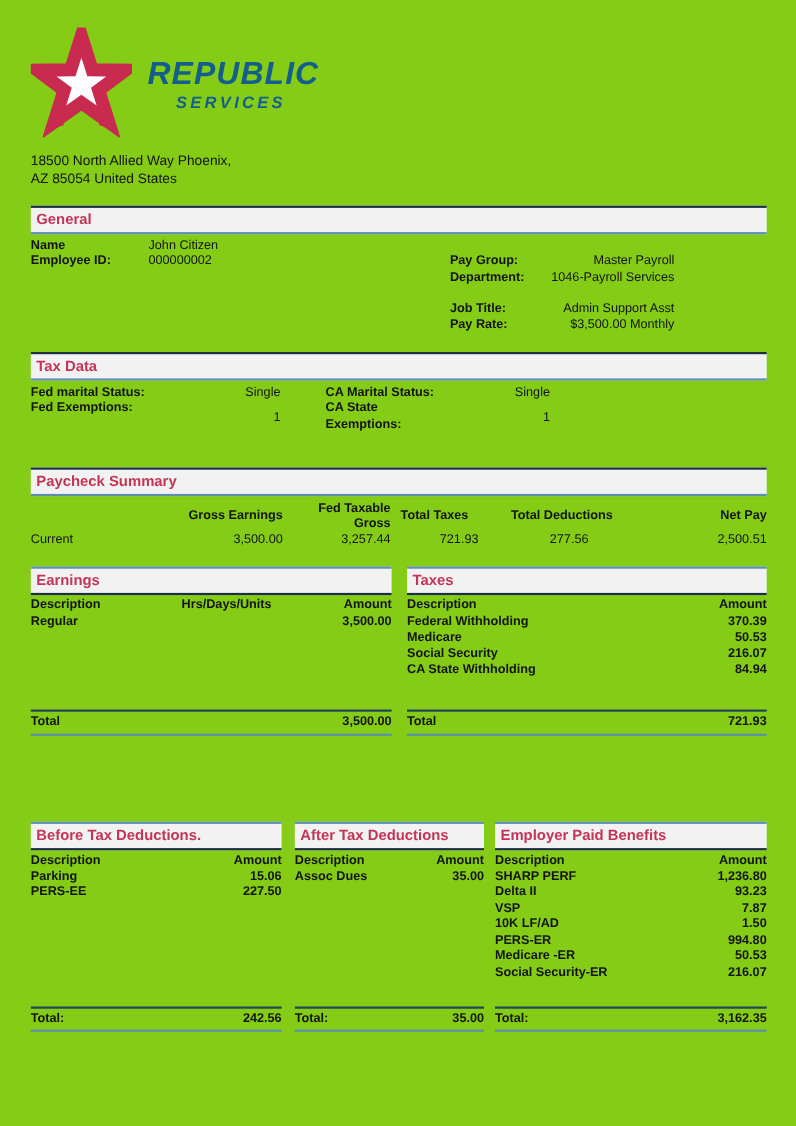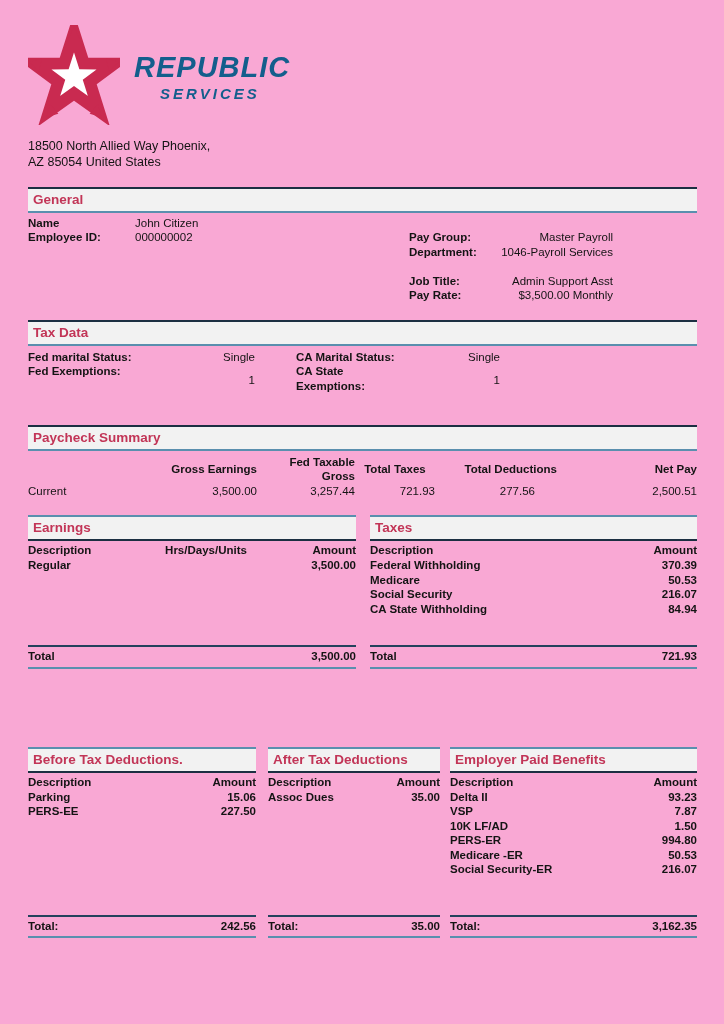--- a/index.html
+++ b/index.html
@@ -2,21 +2,21 @@
 <html><head>
 <meta charset="utf-8">
 <style>
   * { margin:0; padding:0; box-sizing:border-box; }
   html,body { background:#ffffff; }
   body {
     width:724px; height:1024px; overflow:hidden;
     font-family:"Liberation Sans", sans-serif;
     color:#141414; font-size:11.5px; line-height:1.25;
   }
-  .page { position:relative; width:724px; height:1024px; padding:25px 27px 0 28px; background:#f9a8d4; }
+  .page { position:relative; width:724px; height:1024px; padding:25px 27px 0 28px; background:#84cc16; }
 
   
   .logo-row { display:flex; align-items:flex-start; }
   .star { width:92px; height:100px; }
   .brand { margin:28px 0 0 14px; }
   .brand-primary {
     font-size:29px; font-weight:bold; font-style:italic;
     color:#135e8c; letter-spacing:1px; line-height:1;
   }
   .brand-secondary {
@@ -290,20 +290,24 @@
     </div>
 
     <div class="tbl-employer">
       <div class="sec-hdr hdr-b">Employer Paid Benefits</div>
       <div class="col-hdr">
         <span class="emp-desc">Description</span>
         <span class="emp-amt">Amount</span>
       </div>
       <div class="rows-area bot-rows">
         <div class="trow">
+          <span class="emp-desc">SHARP PERF</span>
+          <span class="emp-amt">1,236.80</span>
+        </div>
+        <div class="trow">
           <span class="emp-desc">Delta II</span>
           <span class="emp-amt">93.23</span>
         </div>
         <div class="trow">
           <span class="emp-desc">VSP</span>
           <span class="emp-amt">7.87</span>
         </div>
         <div class="trow">
           <span class="emp-desc">10K LF/AD</span>
           <span class="emp-amt">1.50</span>

